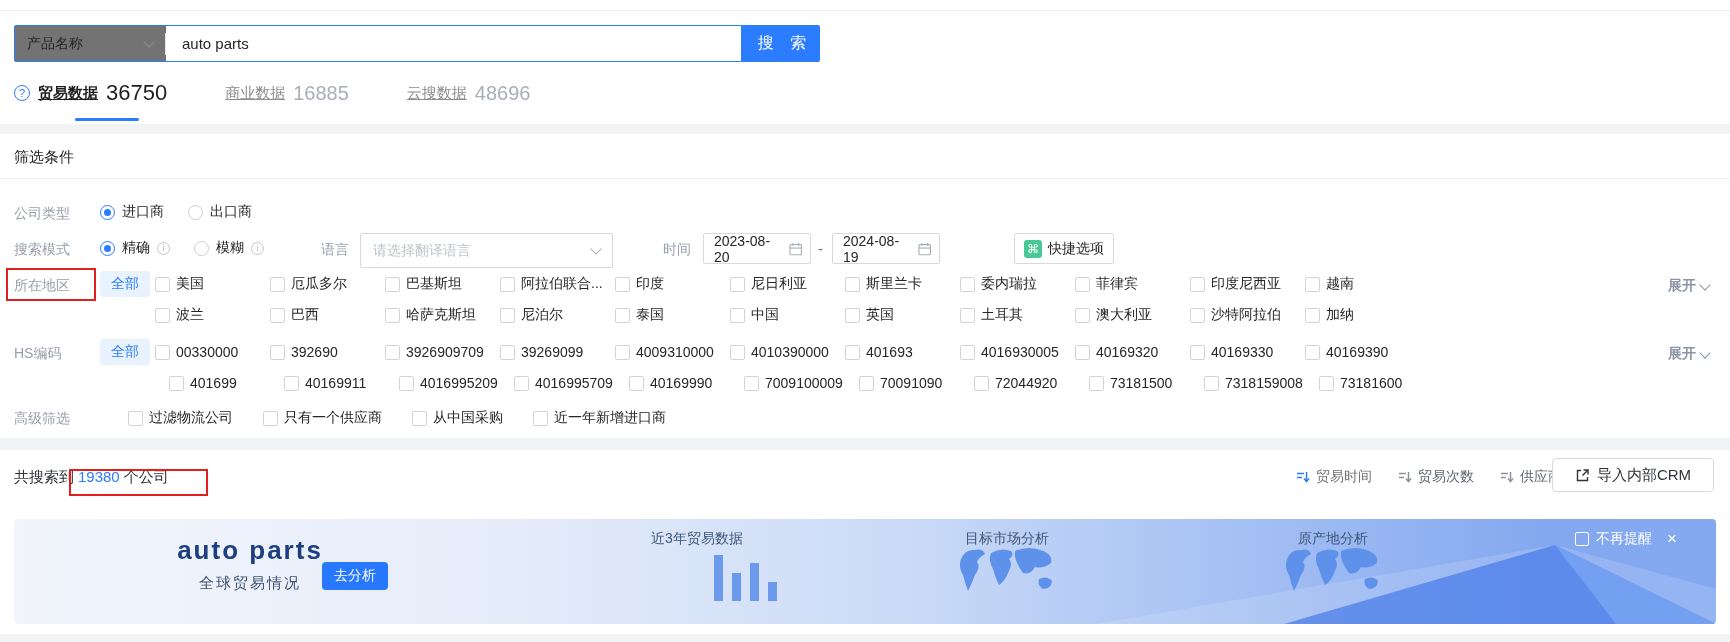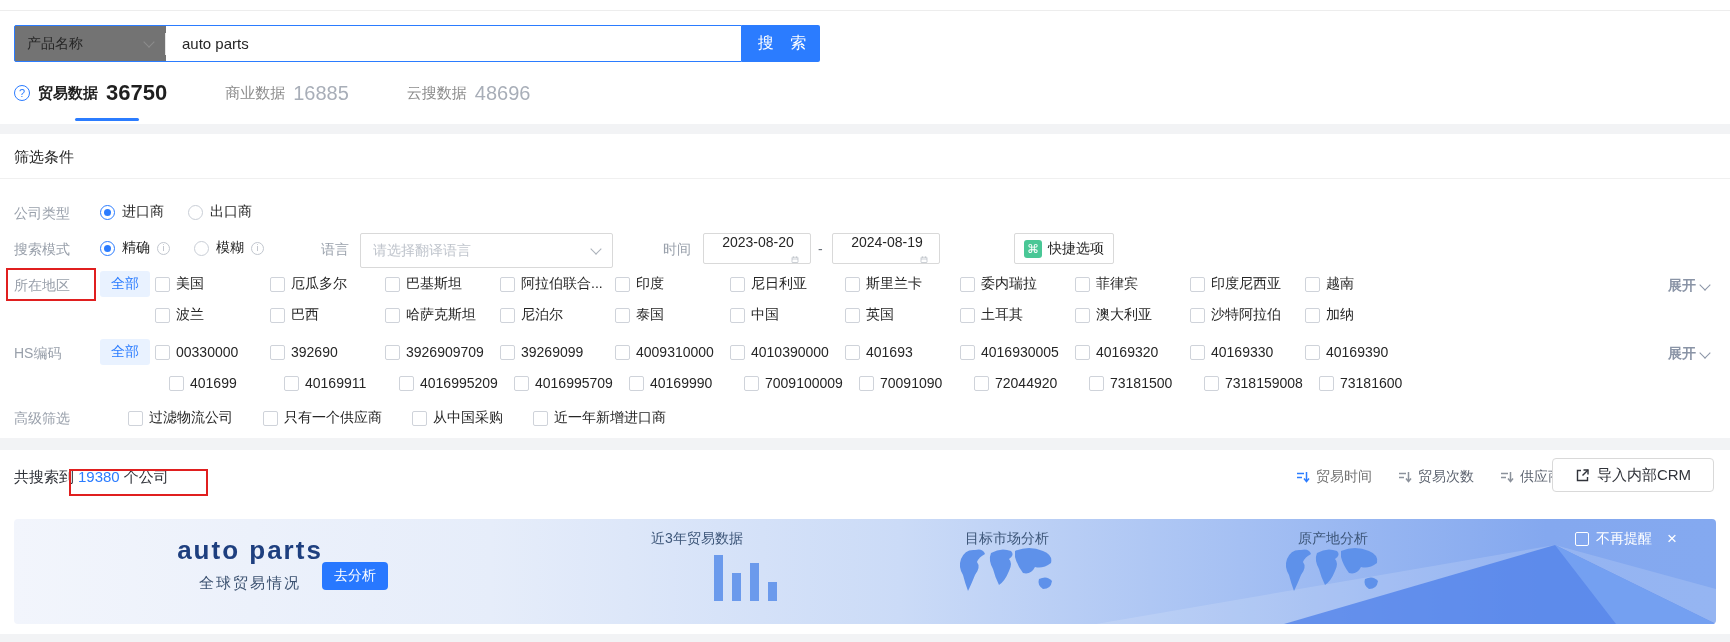--- a/index.html
+++ b/index.html
@@ -19,24 +19,24 @@
   .search-cat { display:flex; align-items:center; width:150px; padding:0 12px; height:100%; cursor:pointer; }
   .search-cat-label { font-size:14px; color:#262626; }
   .chev { width:8px; height:8px; border-right:1.5px solid #8c8c8c; border-bottom:1.5px solid #8c8c8c; transform:rotate(45deg); margin-left:auto; margin-top:-4px; }
   .search-sep { width:1px; height:22px; background:#e5e5e5; }
   .search-input { flex:1; height:100%; border:none; outline:none; font-size:15px; color:#262626; padding:0 16px; font-family:inherit; }
   .search-btn { left:742px; top:25px; width:78px; height:37px; background:#2b7cff; color:#fff; font-size:16px; border:none; border-radius:0 2px 2px 0; letter-spacing:6px; padding-left:8px; cursor:pointer; }
 
   
   .tabs { left:14px; top:82px; display:flex; align-items:flex-end; gap:58px; }
   .tab { display:flex; align-items:flex-end; gap:8px; cursor:pointer; padding-bottom:4px; }
-  .tab .t-label { font-size:15px; color:#8c8c8c; line-height:22px; }
+  .tab .t-label { font-size:15px; color:#8c8c8c; line-height:22px;text-decoration:underline; }
   .tab .t-count { font-size:20px; color:#a8aeb8; line-height:22px; }
   .tab.active .t-label { color:#1f1f1f; font-weight:bold; }
-  .tab.active .t-count { color:#1f1f1f; font-weight:bold; font-size:22px; }
+  .tab.active .t-count { color:#1f1f1f; font-weight:normal; font-size:22px; }
   .q-ico { width:16px; height:16px; border:1px solid #2b7cff; border-radius:50%; color:#2b7cff; font-size:11px; line-height:14px; text-align:center; margin-bottom:3px; }
   .tab-underline { left:75px; top:118px; width:64px; height:3px; background:#2b7cff; border-radius:2px; }
 
   
   .f-title { left:14px; top:148px; font-size:15px; color:#262626; }
   .f-divider { left:0; top:178px; width:1730px; height:1px; background:#f0f0f0; }
   .row-label { font-size:14px; color:#99a0ab; }
 
   .radio { width:15px; height:15px; border-radius:50%; border:1px solid #c9ced6; background:#fff; position:relative; flex:none; }
   .radio.checked { border-color:#2b7cff; }
@@ -49,21 +49,21 @@
   .expand .chev { border-color:#8a94a6; margin-top:-3px; }
 
   .cb-row { display:grid; grid-template-columns:repeat(11,115px); align-items:center; }
   .cb-item { display:flex; align-items:center; gap:6px; font-size:14px; color:#262626; cursor:pointer; white-space:nowrap; }
   .cb-box { width:15px; height:15px; border:1px solid #cfd3da; border-radius:2px; background:#fff; flex:none; }
   .adv-row { display:flex; gap:30px; align-items:center; }
 
   .sel-box { width:253px; height:35px; border:1px solid #d9d9d9; border-radius:2px; display:flex; align-items:center; padding:0 12px; background:#fff; cursor:pointer;font-family:Liberation Serif, serif; }
   .sel-box .ph { font-size:14px; color:#bfc4cc; }
   .sel-box .chev { border-color:#aab0b9; }
-  .date-box { width:108px; height:31px; border:1px solid #d9d9d9; border-radius:2px; display:flex; align-items:center; padding:0 8px 0 10px; background:#fff; gap:6px; cursor:pointer;flex-direction:column; }
+  .date-box { width:108px; height:31px; border:1px solid #d9d9d9; border-radius:2px; display:flex; align-items:center; padding:0 8px 0 10px; background:#fff; gap:6px; cursor:pointer; }
   .date-box .dv { font-size:14px; color:#262626; }
   .quick-btn { height:31px; border:1px solid #d9d9d9; border-radius:2px; background:#fff; display:flex; align-items:center; gap:6px; padding:0 9px; font-size:14px; color:#262626; cursor:pointer; }
   .cmd-ico { width:18px; height:18px; border-radius:3px; background:#49c796; color:#fff; font-size:12px; line-height:18px; text-align:center; }
 
   
   .res-summary { left:14px; top:468px; font-size:15px; color:#30333a; }
   .res-summary .cnt { color:#2b7cff; padding:0 4px; }
   .sorts { left:1296px; top:468px; display:flex; align-items:center; gap:26px; }
   .sort-item { display:flex; align-items:center; gap:6px; font-size:14px; color:#5d6470; cursor:pointer; }
   .sort-item.active { color:#737373; }

